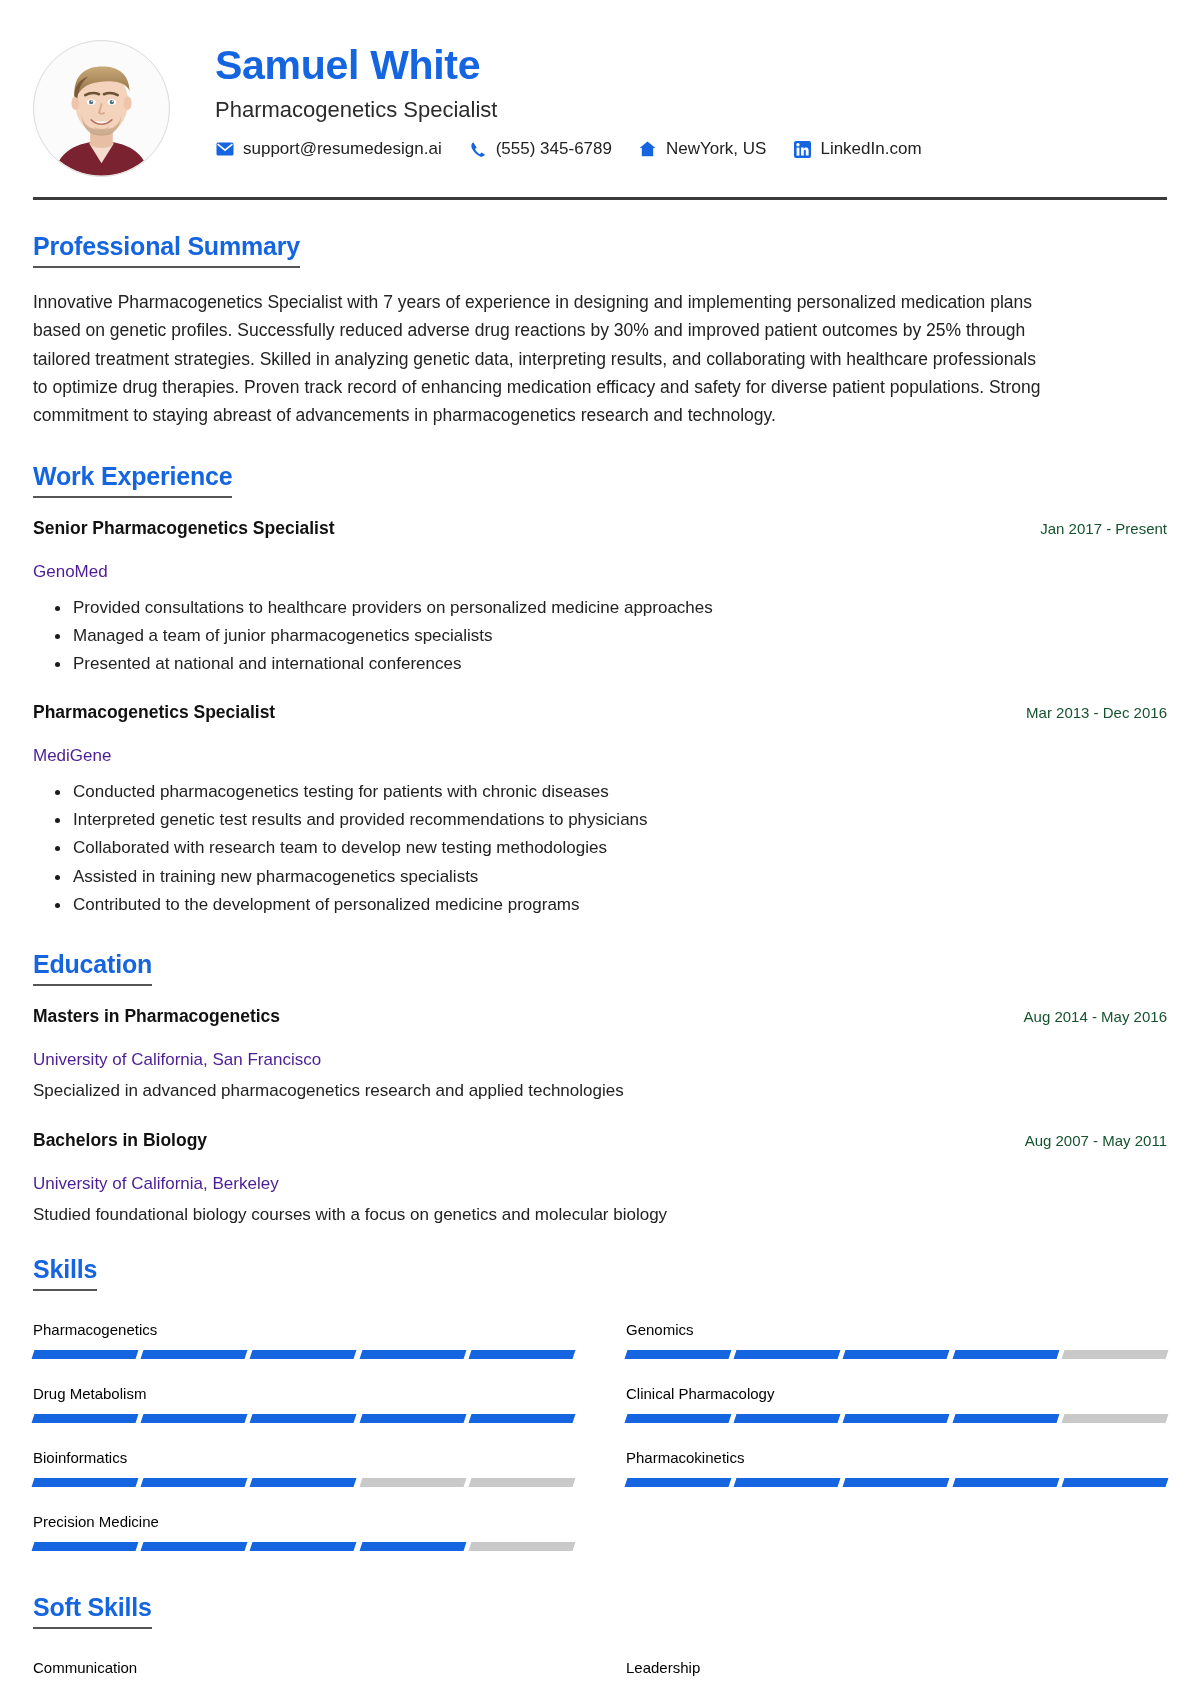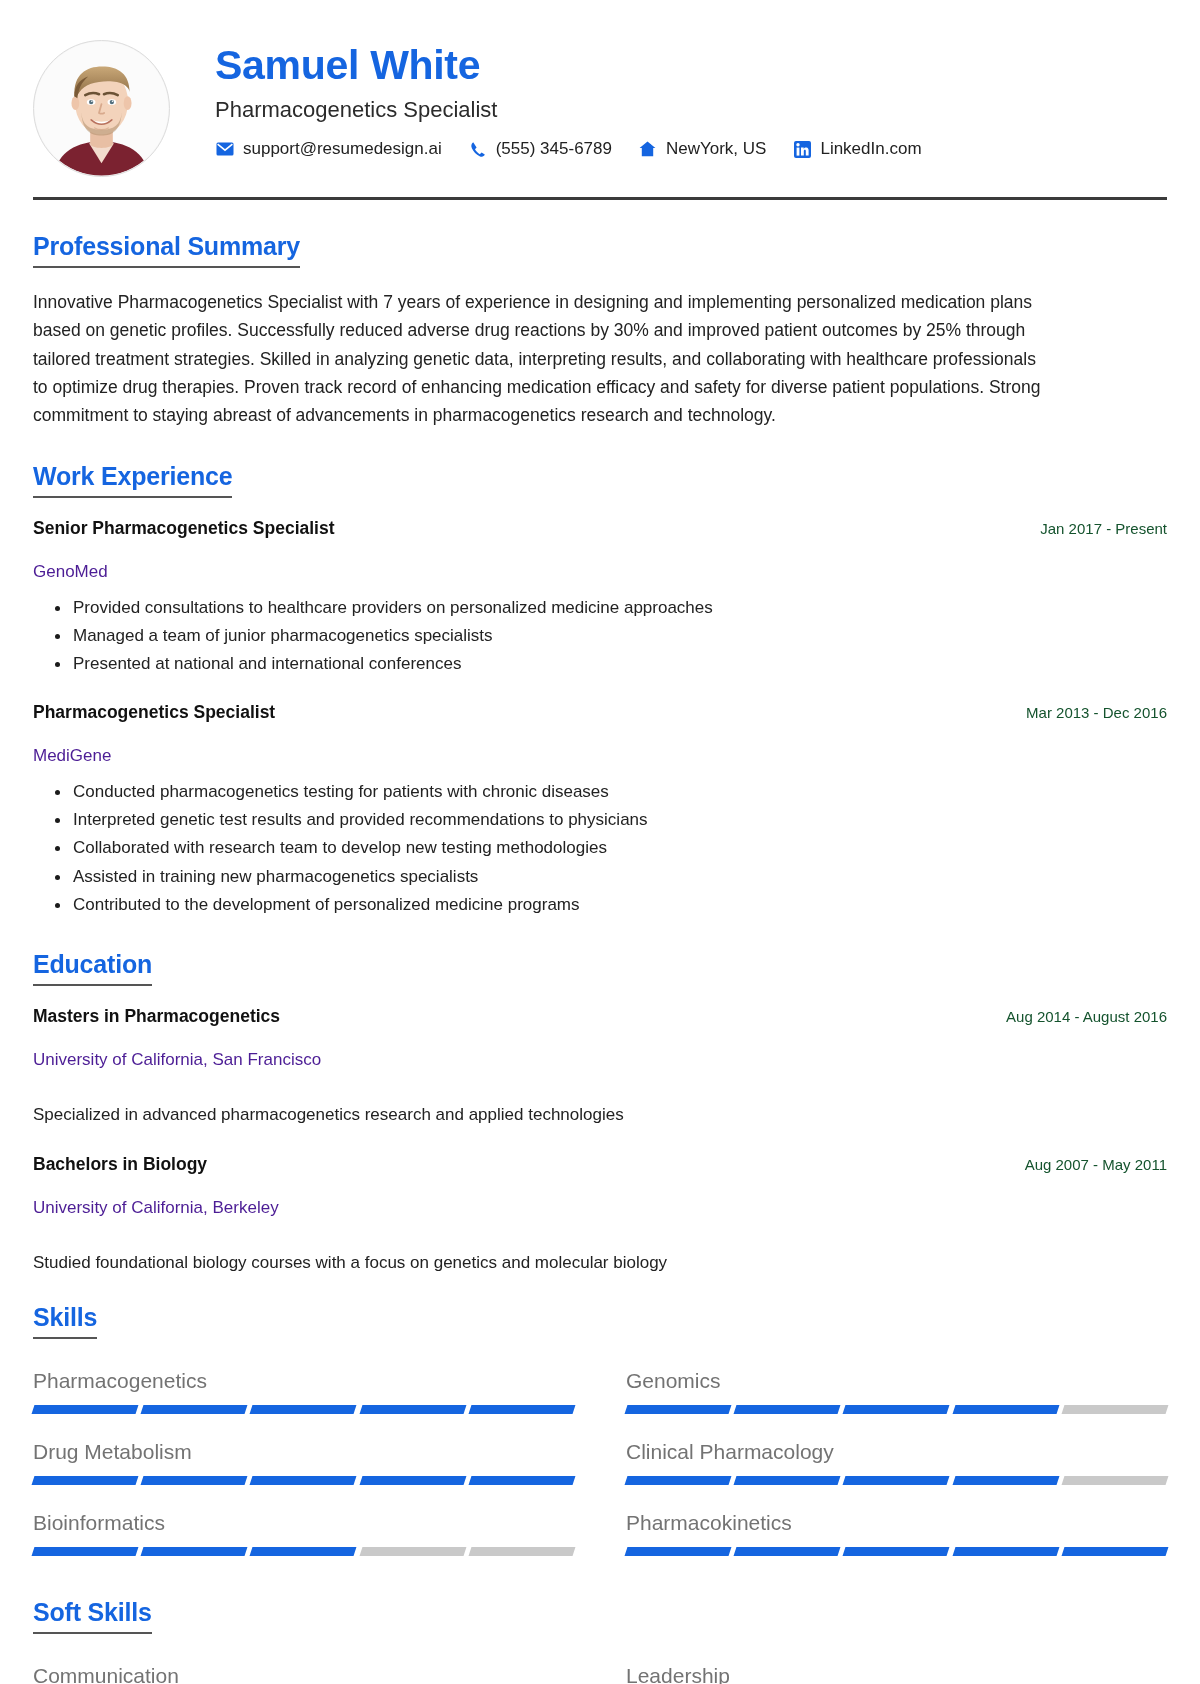--- a/index.html
+++ b/index.html
@@ -171,42 +171,42 @@
     top: 11px;
     width: 5px;
     height: 5px;
     border-radius: 50%;
     background: #1b1b1b;
   }
 
   .entry-desc {
     font-size: 17px;
     color: #222222;
-    margin-top: 32px;
+    margin-top: 8px;
     line-height: 1.5;
   }
 
   .edu-entry + .edu-entry { margin-top: 26px; }
 
   
   .skills-grid {
     display: grid;
     grid-template-columns: 1fr 1fr;
     column-gap: 52px;
     row-gap: 2px;
   }
 
   .skill {
     padding-top: 10px;
     padding-bottom: 14px;
   }
 
   .skill-name {
-    font-size: 21px;
-    color: #737373;
+    font-size: 15px;
+    color: #000000;
     margin-bottom: 12px;
   }
 
   .skill-bar {
     display: flex;
     gap: 5px;
     height: 9px;
   }
 
   .seg {
@@ -376,21 +376,21 @@
     </div>
   </div>
 
   <div class="section">
     <div class="section-title">Education</div>
     <div class="section-body">
 
       <div class="edu-entry">
         <div class="entry-head">
           <span class="entry-role">Masters in Pharmacogenetics</span>
-          <span class="entry-date">Aug 2014 - August 2016</span>
+          <span class="entry-date">Aug 2014 - May 2016</span>
         </div>
         <div class="entry-org">University of California, San Francisco</div>
         <div class="entry-desc">Specialized in advanced pharmacogenetics research and applied technologies</div>
       </div>
 
       <div class="edu-entry">
         <div class="entry-head">
           <span class="entry-role">Bachelors in Biology</span>
           <span class="entry-date">Aug 2007 - May 2011</span>
         </div>
@@ -458,20 +458,30 @@
           <div class="skill">
             <div class="skill-name">Pharmacokinetics</div>
             <div class="skill-bar">
               <span class="seg on"></span>
               <span class="seg on"></span>
               <span class="seg on"></span>
               <span class="seg on"></span>
               <span class="seg on"></span>
             </div>
           </div>
+          <div class="skill">
+            <div class="skill-name">Precision Medicine</div>
+            <div class="skill-bar">
+              <span class="seg on"></span>
+              <span class="seg on"></span>
+              <span class="seg on"></span>
+              <span class="seg on"></span>
+              <span class="seg"></span>
+            </div>
+          </div>
         </div>
     </div>
   </div>
 
   <div class="section tight">
     <div class="section-title">Soft Skills</div>
     <div class="section-body">
       <div class="softskills-grid" id="soft-skills-grid">
           <div class="skill">
             <div class="skill-name">Communication</div>

